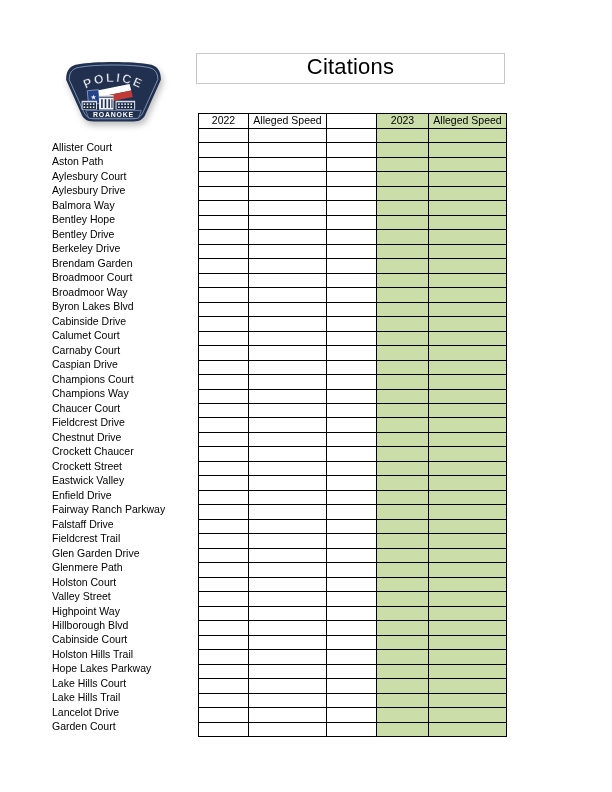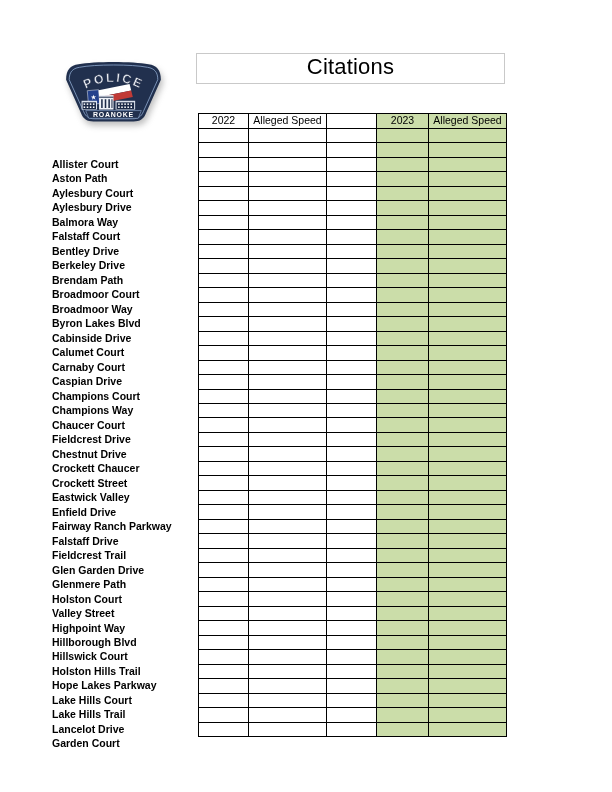--- a/index.html
+++ b/index.html
@@ -13,21 +13,21 @@
     filter:drop-shadow(2px 4px 3px rgba(110,110,110,.45));
   }
   
   .title-box{
     position:absolute;left:196px;top:53px;width:307px;height:29px;
     border:1px solid #c9c9c9;background:#fff;
     display:flex;align-items:flex-start;justify-content:center;
   }
   .title-box span{font-size:22px;letter-spacing:.2px;color:#000;}
   
-  .streets{position:absolute;left:52px;top:157px;font-weight:bold;}
+  .streets{position:absolute;left:52px;top:140px;}
   .streets div{
     height:14.49px;line-height:14.49px;font-size:10.5px;white-space:nowrap;color:#000;
   }
   
   table.grid{
     position:absolute;left:198px;top:113px;width:308px;
     border-collapse:collapse;table-layout:fixed;
     border:1.5px solid #000;
   }
   table.grid th, table.grid td{
@@ -112,24 +112,24 @@
   <div class="title-box">
     <span>Citations</span>
   </div>
 
   <div class="streets" id="streets">
       <div>Allister Court</div>
       <div>Aston Path</div>
       <div>Aylesbury Court</div>
       <div>Aylesbury Drive</div>
       <div>Balmora Way</div>
-      <div>Falstaff Court</div>
+      <div>Bentley Hope</div>
       <div>Bentley Drive</div>
       <div>Berkeley Drive</div>
-      <div>Brendam Path</div>
+      <div>Brendam Garden</div>
       <div>Broadmoor Court</div>
       <div>Broadmoor Way</div>
       <div>Byron Lakes Blvd</div>
       <div>Cabinside Drive</div>
       <div>Calumet Court</div>
       <div>Carnaby Court</div>
       <div>Caspian Drive</div>
       <div>Champions Court</div>
       <div>Champions Way</div>
       <div>Chaucer Court</div>
@@ -141,21 +141,21 @@
       <div>Enfield Drive</div>
       <div>Fairway Ranch Parkway</div>
       <div>Falstaff Drive</div>
       <div>Fieldcrest Trail</div>
       <div>Glen Garden Drive</div>
       <div>Glenmere Path</div>
       <div>Holston Court</div>
       <div>Valley Street</div>
       <div>Highpoint Way</div>
       <div>Hillborough Blvd</div>
-      <div>Hillswick Court</div>
+      <div>Cabinside Court</div>
       <div>Holston Hills Trail</div>
       <div>Hope Lakes Parkway</div>
       <div>Lake Hills Court</div>
       <div>Lake Hills Trail</div>
       <div>Lancelot Drive</div>
       <div>Garden Court</div>
     </div>
 
   <table class="grid">
     <colgroup>

